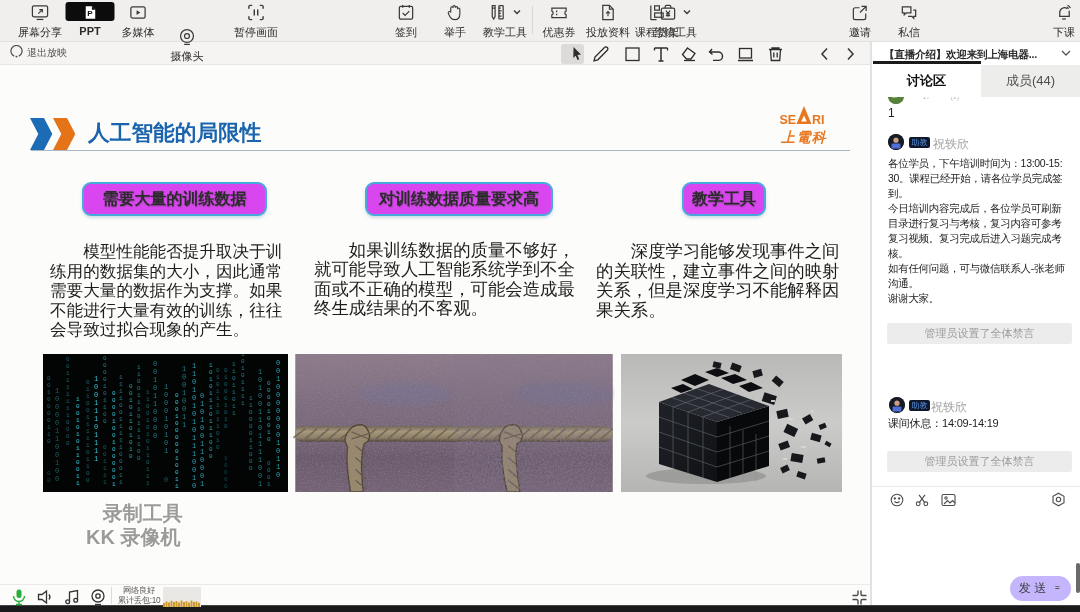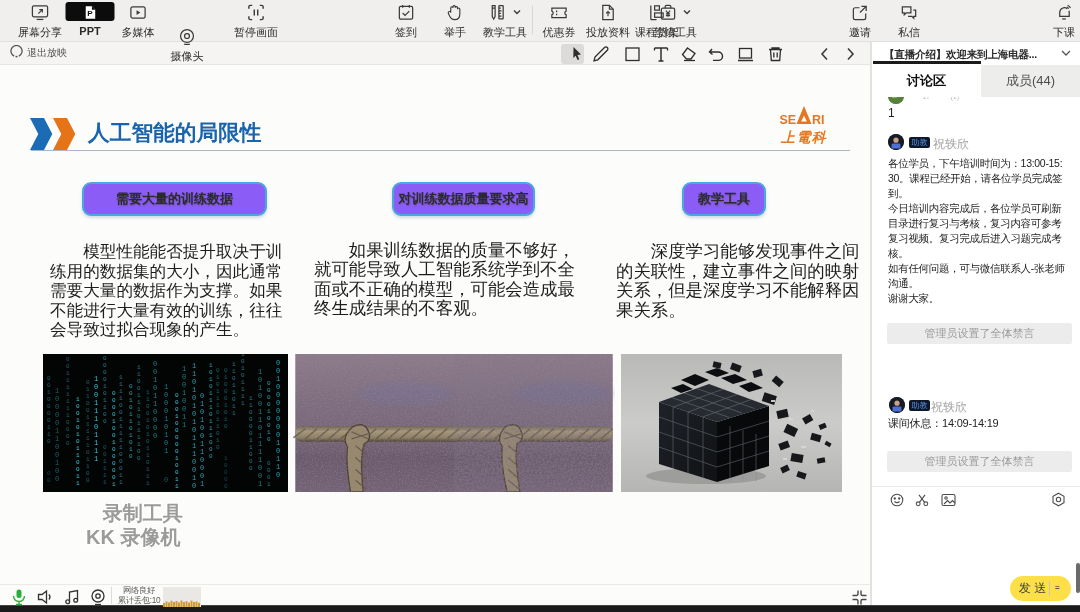--- a/index.html
+++ b/index.html
@@ -14,35 +14,35 @@
 
 #row2{left:0;top:42px;width:870px;height:23px;background:#f5f4f2;border-bottom:1px solid #e7e5e3;}
 #exitbtn{left:10px;top:45px;color:#4f4d4b;font-size:12px;}
 .dtool{position:absolute;top:44px;width:26px;height:20px;}
 
 #stage{left:0;top:65px;width:870px;height:519px;background:#fcfcfa;}
 #vdivider{left:870px;top:42px;width:2px;height:563px;background:#e2e2e0;}
 
 #title{left:88px;top:117.5px;font-size:21.7px;font-weight:bold;color:#1a64ae;letter-spacing:0;white-space:nowrap;}
 #titleline{left:31px;top:150px;width:819px;height:1px;background:#aab6c6;}
-.bluebox{position:absolute;top:182px;height:34px;border:2px solid #47aadb;border-radius:9px;background:#8b5cf6;box-shadow:0 2px 3px rgba(120,160,190,.35);color:#2b2b2b;font-weight:bold;font-size:13px;text-align:center;line-height:30px;white-space:nowrap;text-shadow:0.5px 1.2px 1.2px rgba(60,60,60,0.4);}
+.bluebox{position:absolute;top:182px;height:34px;border:2px solid #47aadb;border-radius:9px;background:#d946ef;box-shadow:0 2px 3px rgba(120,160,190,.35);color:#2b2b2b;font-weight:bold;font-size:16px;text-align:center;line-height:30px;white-space:nowrap;text-shadow:0.5px 1.2px 1.2px rgba(60,60,60,0.4);}
 .para{position:absolute;font-size:16.5px;line-height:19.5px;color:#1d1d1d;text-indent:2em;font-family:"Liberation Sans",sans-serif;}
 .img{position:absolute;top:354px;height:138px;}
 #wm{left:86px;top:501px;color:#9b9b99;font-weight:bold;font-size:20px;line-height:24px;text-shadow:-1px -1px 0 #fff,1px -1px 0 #fff,-1px 1px 0 #fff,1px 1px 0 #fff;}
 #ptitle{left:884px;top:47.5px;width:160px;font-size:10.6px;color:#2a2a2a;font-weight:bold;white-space:nowrap;letter-spacing:-0.25px;}
 #tabind{left:873px;top:60.5px;width:108px;height:3.5px;background:#1b1b1b;}
 #tabL{left:872px;top:65px;width:109px;height:32px;background:#fff;color:#0e0e0e;font-weight:bold;font-size:13.2px;text-align:center;line-height:32px;}
 #tabR{left:981px;top:65px;width:99px;height:32px;background:#ededec;color:#4e4e4e;font-size:13px;text-align:center;line-height:32px;}
 .avatar{position:absolute;width:16px;height:16px;border-radius:50%;overflow:hidden;background:#1f2733;}
 .badge{position:absolute;width:21px;height:11px;background:#0f172a;color:#5794e4;font-size:8px;text-align:center;line-height:11px;border-radius:2px;}
 .uname{position:absolute;color:#a3a3a3;font-size:12px;white-space:nowrap;}
 .msg{position:absolute;left:888px;width:200px;font-size:10.5px;line-height:15.1px;color:#222;letter-spacing:-0.3px;}
 .gbar{position:absolute;left:887px;width:185px;height:21px;background:#ececec;border-radius:2px;color:#9b9b9b;font-size:11px;text-align:center;line-height:21px;}
 #chatdiv{left:872px;top:486px;width:208px;height:1px;background:#e9e9e9;}
-#sendbtn{left:1010px;top:576px;width:61px;height:25px;background:#fde047;border-radius:13px;color:#3c3c3c;font-size:12px;line-height:25px;text-align:center;}
+#sendbtn{left:1010px;top:576px;width:61px;height:25px;background:#c4b5fd;border-radius:13px;color:#3c3c3c;font-size:12px;line-height:25px;text-align:center;}
 #scrollthumb{left:1076px;top:563px;width:4px;height:30px;background:#6a6a6a;border-radius:2px;}
 
 #botbar{left:0;top:584px;width:870px;height:21px;background:#fcfcfb;border-top:1px solid #eceae8;}
 #darkstrip{left:0;top:605px;width:1080px;height:7px;background:#1a1a1a;border-top:1px solid #444;}
 .bicon{position:absolute;top:588px;width:18px;height:18px;}
 #nettext{left:113px;top:585px;font-size:8.3px;line-height:10px;color:#5d5b58;text-align:center;width:52px;letter-spacing:-0.3px;}
 </style></head>
 <body>
 <div class="abs" id="row1"></div>
 <div class="abs" id="row2"></div>
@@ -207,25 +207,25 @@
 <svg class="abs dtool" style="left:812px;" width="18" height="20" viewBox="0 0 18 20" fill="none" stroke="#3a3a3a" stroke-width="1.6">
     <path d="M11 4.5 L6 10 L11 15.5"></path>
   </svg>
 <svg class="abs dtool" style="left:837px;" width="18" height="20" viewBox="0 0 18 20" fill="none" stroke="#3a3a3a" stroke-width="1.6">
     <path d="M7 4.5 L12 10 L7 15.5"></path>
   </svg>
 
 <div class="abs" id="title">人工智能的局限性</div>
 <div class="abs" id="titleline"></div>
 <div class="abs bluebox" style="left:82px;width:185px;">需要大量的训练数据</div>
-<div class="abs bluebox" style="left:365px;width:143px;margin-left:27px;">对训练数据质量要求高</div>
+<div class="abs bluebox" style="left:365px;width:188px;">对训练数据质量要求高</div>
 <div class="abs bluebox" style="left:682px;width:84px;">教学工具</div>
 <div class="abs para" style="left:50px;top:242px;width:252px;font-size:16.6px;">模型性能能否提升取决于训<br>练用的数据集的大小，因此通常<br>需要大量的数据作为支撑。如果<br>不能进行大量有效的训练，往往<br>会导致过拟合现象的产生。</div>
 <div class="abs para" style="left:314px;top:240.5px;width:278px;font-size:17.4px;">如果训练数据的质量不够好，<br>就可能导致人工智能系统学到不全<br>面或不正确的模型，可能会造成最<br>终生成结果的不客观。</div>
-<div class="abs para" style="left:616px;top:242px;width:262px;font-size:17.4px;">深度学习能够发现事件之间<br>的关联性，建立事件之间的映射<br>关系，但是深度学习不能解释因<br>果关系。</div>
+<div class="abs para" style="left:596px;top:242px;width:262px;font-size:17.4px;">深度学习能够发现事件之间<br>的关联性，建立事件之间的映射<br>关系，但是深度学习不能解释因<br>果关系。</div>
 <svg class="abs" style="left:30px;top:118px;" width="46" height="33" viewBox="0 0 46 33">
     <path d="M0 0 H14 L22.3 16 L14 32 H0 L8.3 16 Z" fill="#1b6cb5"></path>
     <path d="M23 0 H37 L45.3 16 L37 32 H23 L31.3 16 Z" fill="#e57418"></path>
   </svg>
 <svg class="abs" style="left:779px;top:104px;" width="58" height="42" viewBox="0 0 58 42">
     <g fill="#e8761e">
       <text x="0.5" y="20" font-size="12.5" font-weight="bold" font-family="Liberation Sans">SE</text>
       <path d="M25 2 L32.5 20 H17.5 Z"></path>
       <path d="M25 11.5 l2.8 6 h-5.6 z" fill="#fff"></path>
       <text x="33" y="20" font-size="12.5" font-weight="bold" font-family="Liberation Sans">RI</text>

